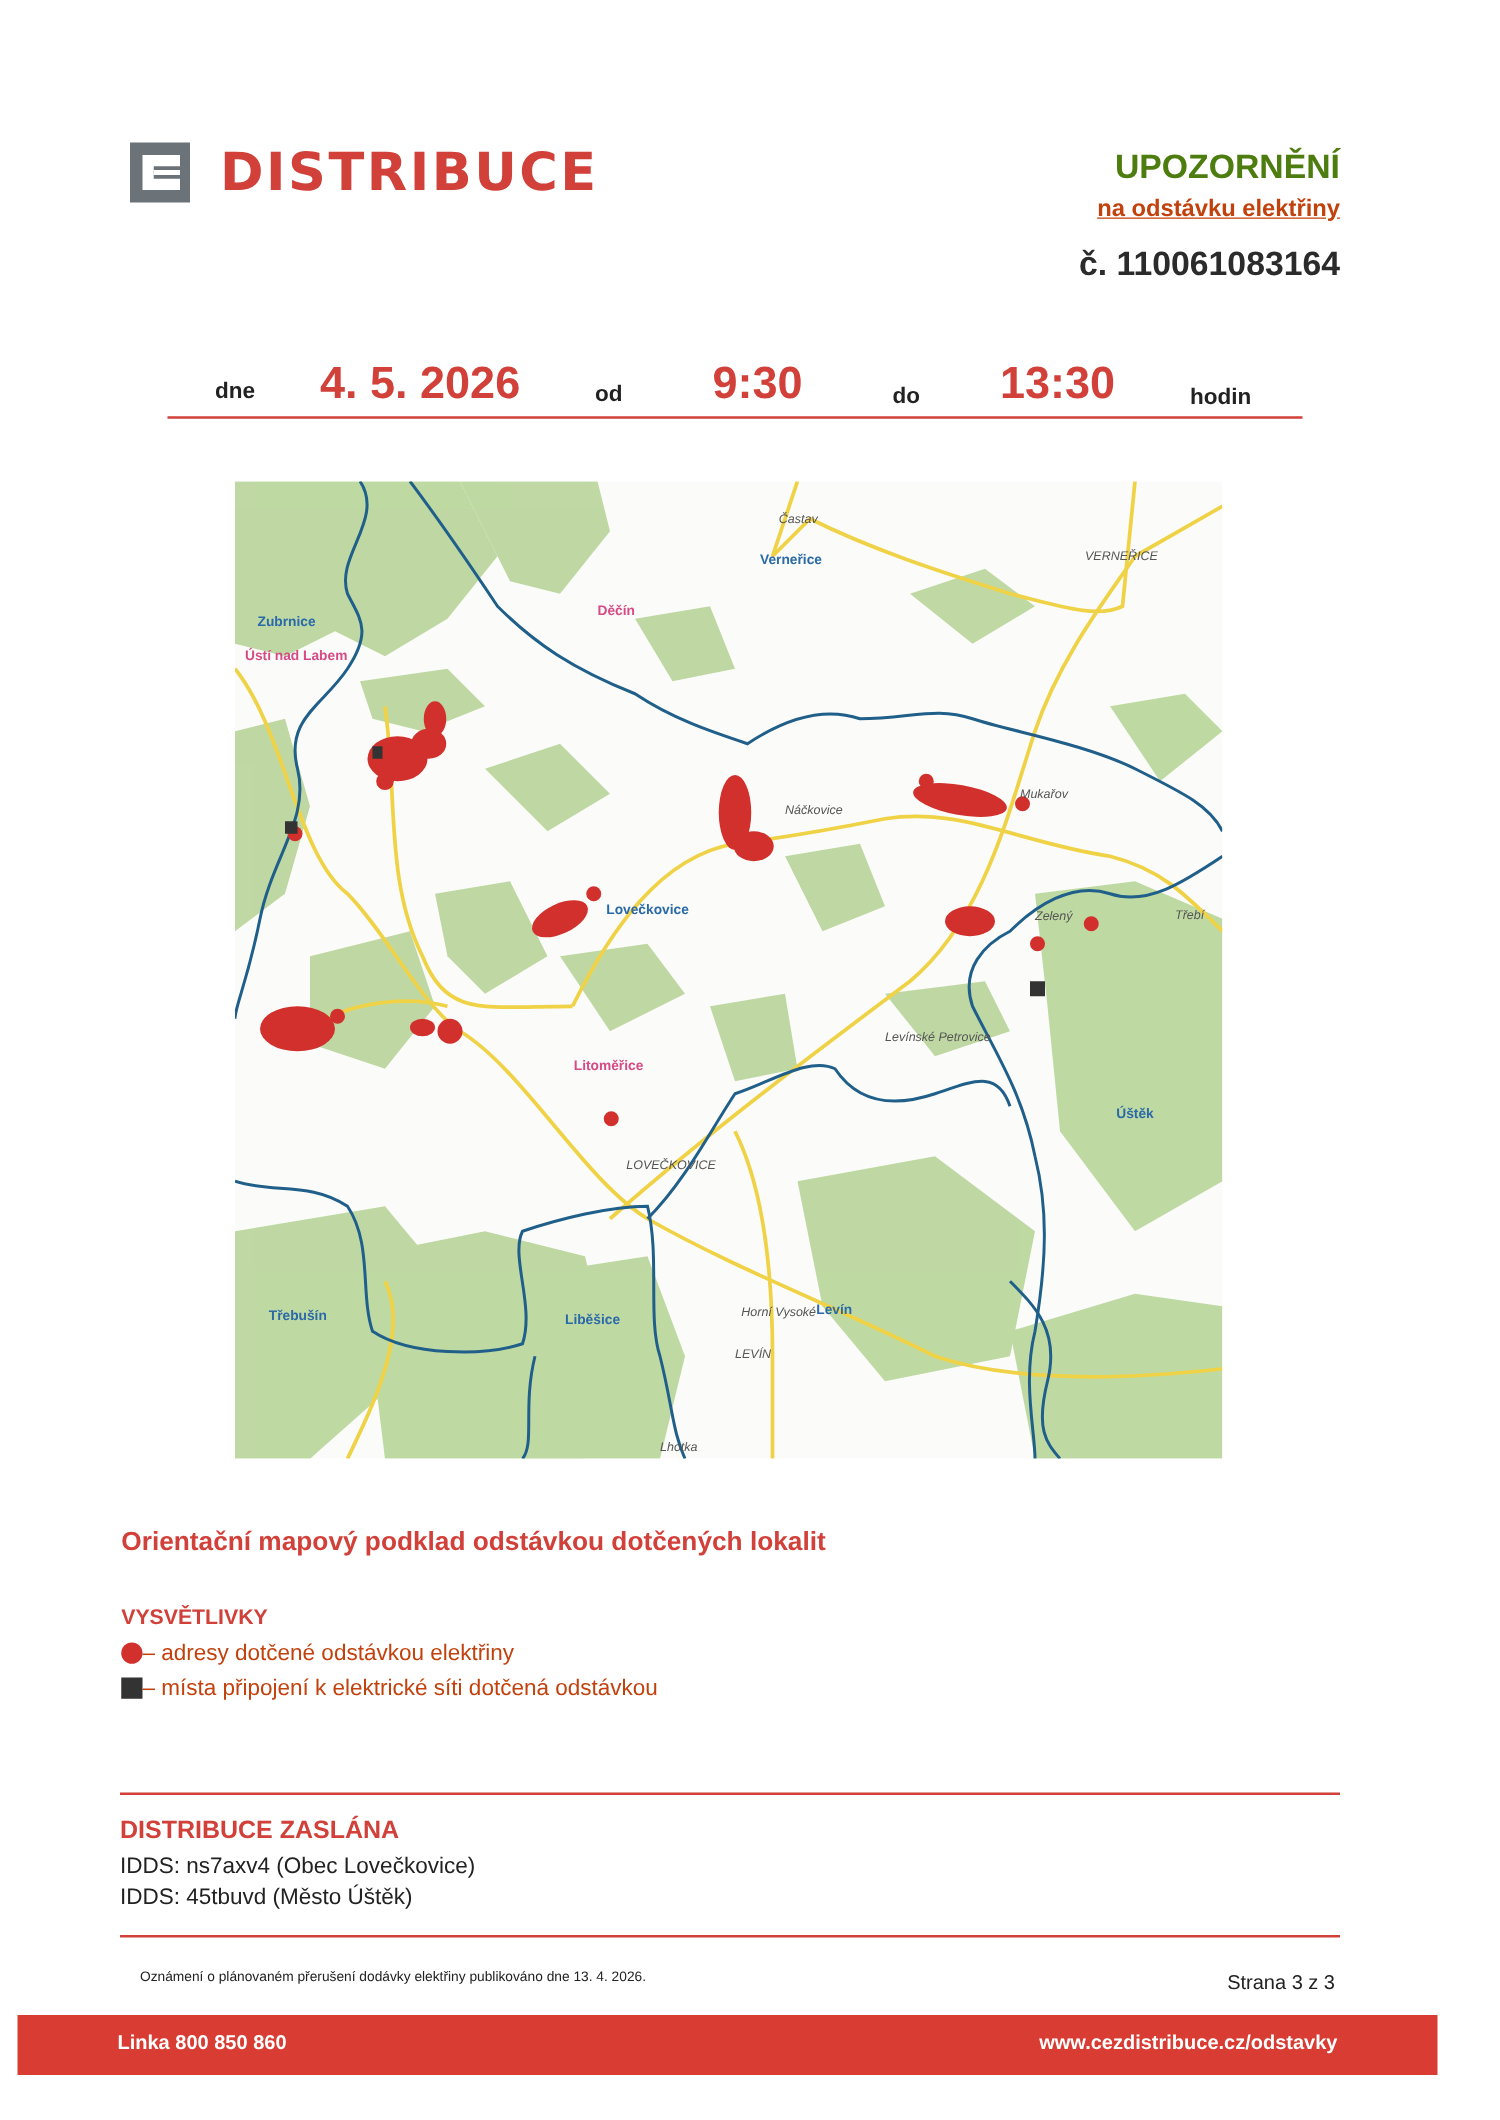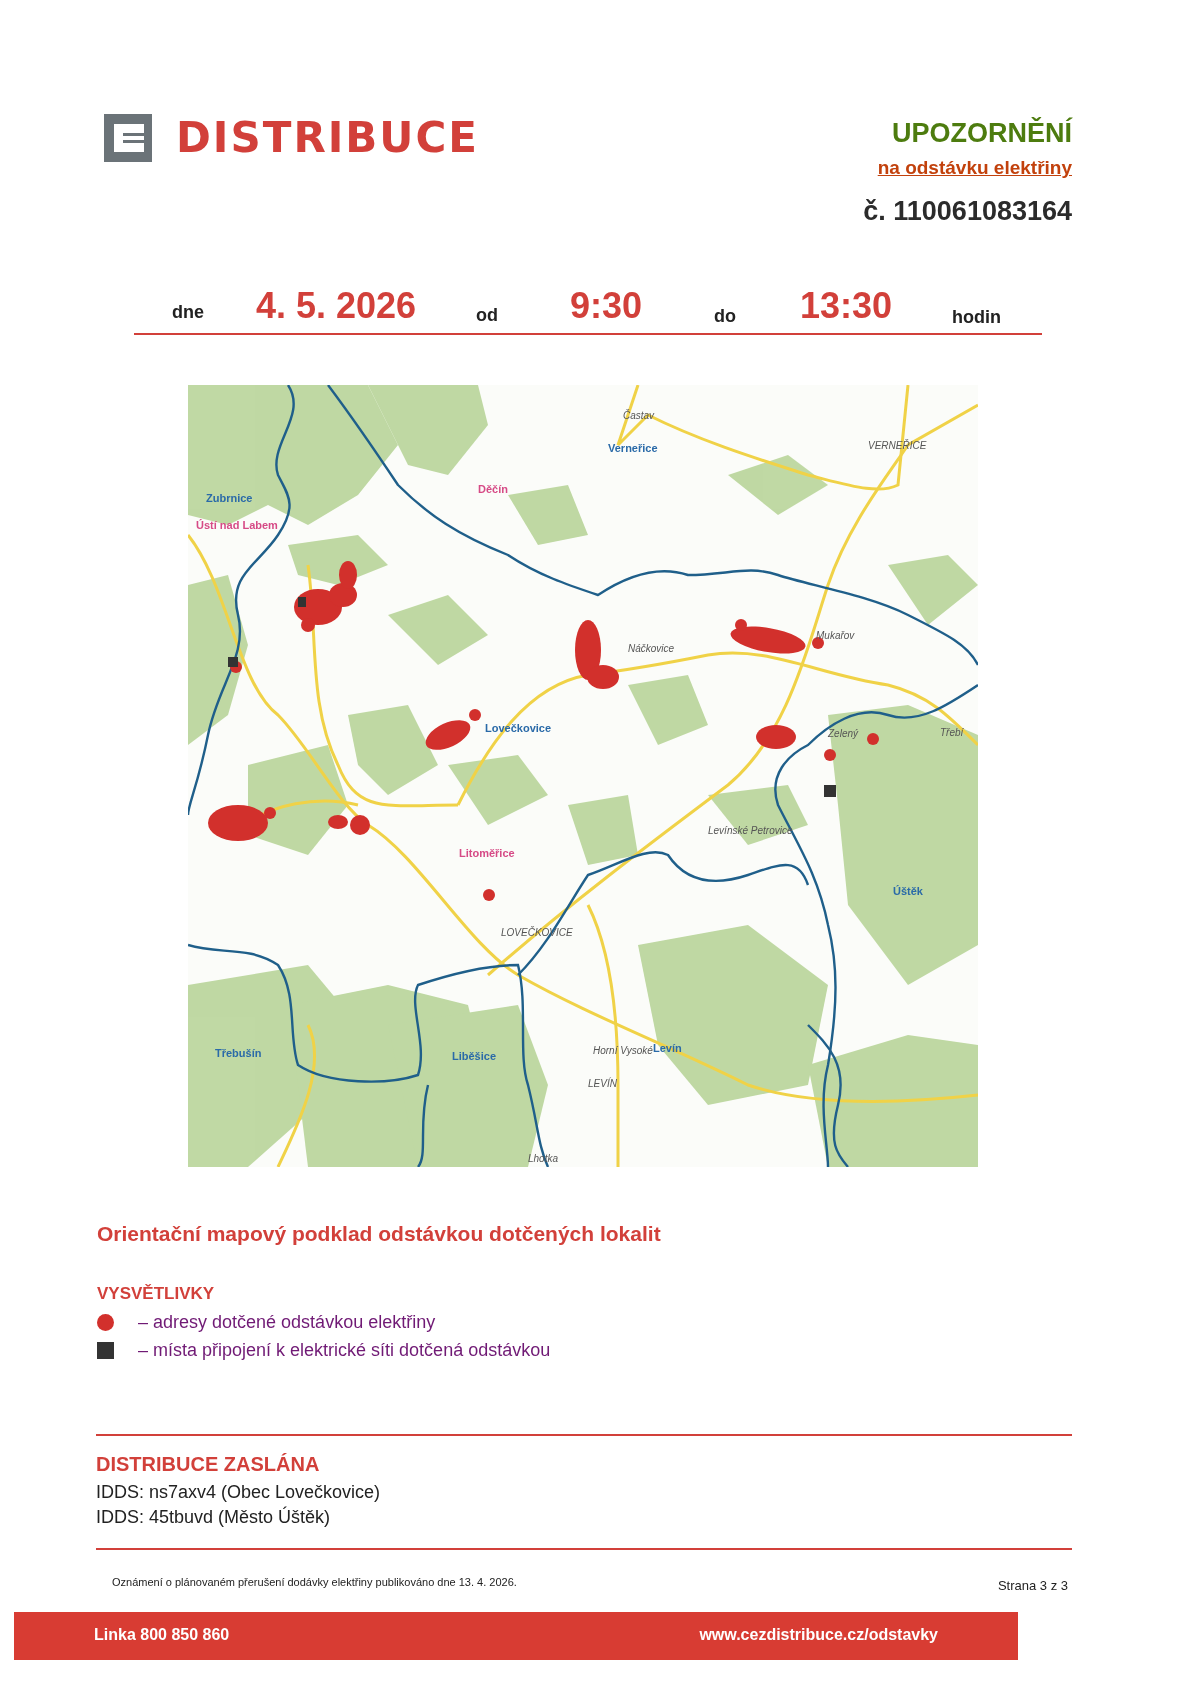--- a/index.html
+++ b/index.html
@@ -18,28 +18,28 @@
   .dl { font-size:18px; font-weight:bold; color:#222;text-align:right; }
   .dv { font-size:36px; font-weight:bold; color:#d2403a; }
   .rule { height:2px; background:#d2403a; }
   .map { left:188px; top:385px; width:790px; height:782px; background:#fff; overflow:hidden; }
   .maplbl { position:absolute; font-size:11px; font-weight:bold; white-space:nowrap; }
   .lbl-pink { color:#d64a86;margin-top:41px; }
   .lbl-blue { color:#2a6aa8; }
   .lbl-dark { color:#555; font-style:italic; font-weight:normal; font-size:10px; }
   .title2 { left:97px; top:1222px; font-size:21px; font-weight:bold; color:#d2403a; }
   .leg-h { left:97px; top:1284px; font-size:17px; font-weight:bold; color:#d2403a; }
-  .leg-row { left:97px; font-size:18px; color:#701a75; display:flex; align-items:center; gap:24px; }
+  .leg-row { left:97px; font-size:18px; color:#c2410c; display:flex; align-items:center; gap:0; }
   .dot { width:17px; height:17px; border-radius:50%; background:#d2302c; display:inline-block; }
   .sq { width:17px; height:17px; background:#333; display:inline-block; }
   .info-h { left:96px; top:1453px; font-size:20px; font-weight:bold; color:#d2403a; }
   .info-l { left:96px; font-size:18px; color:#222; }
   .note { left:112px; top:1576px; font-size:11px; color:#222; }
-  .page { right:132px; top:1578px; font-size:13px; color:#222;margin-left:39px; }
-  .band { left:14px; top:1612px; width:1004px; height:48px; background:#d83c33; }
+  .page { right:132px; top:1578px; font-size:16px; color:#222;margin-left:39px; }
+  .band { left:14px; top:1612px; width:1136px; height:48px; background:#d83c33; }
   .band .l { position:absolute; left:80px; top:14px; color:#fff; font-weight:bold; font-size:16px; }
   .band .r { position:absolute; right:80px; top:14px; color:#fff; font-weight:bold; font-size:16px; }
 </style>
 </head>
 <body>
 
 <div class="abs logo-box">
   <div class="inner"></div>
     <div class="cut"></div>
     <div class="bar"></div>

